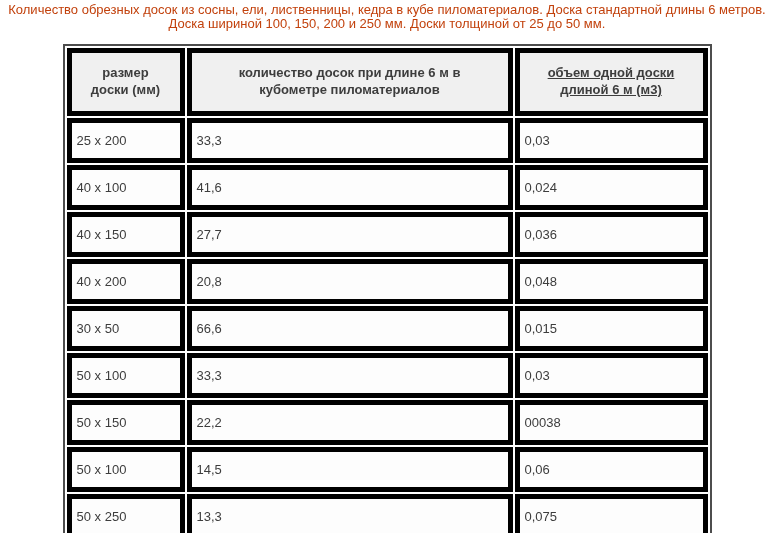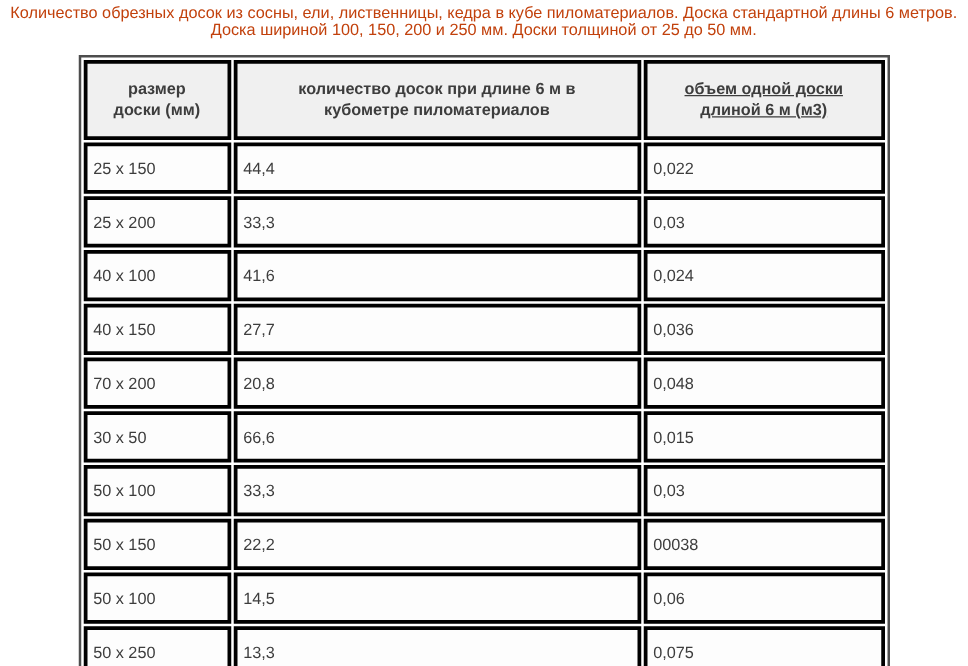--- a/index.html
+++ b/index.html
@@ -25,21 +25,21 @@
     border-collapse: separate;
     border-spacing: 2px;
     border: 2px solid #4d4d4d;
     background: #ffffff;
     margin: 12px auto 0 auto;
     width: 645px;
     table-layout: fixed;
   }
   .lumber-table th,
   .lumber-table td {
-    border: 3px solid #000000;
+    border: 5px solid #000000;
     font-size: 13px;
     color: #3d3d3d;
     overflow: hidden;
   }
   .lumber-table th {
     background: #f0f0f0;
     font-weight: bold;
     text-align: center;
     vertical-align: middle;
     height: 54px;
@@ -73,41 +73,36 @@
   </colgroup>
   <thead>
     <tr>
       <th class="col-size">размер доски (мм)</th>
       <th class="col-count">количество досок при длине 6 м в кубометре пиломатериалов</th>
       <th class="col-volume">объем одной доски длиной 6 м (м3)</th>
     </tr>
   </thead>
   <tbody id="table-body">
       <tr>
-        <td>25 x 150</td>
-        <td>44,4</td>
-        <td>0,022</td>
-      </tr>
-      <tr>
         <td>25 x 200</td>
         <td>33,3</td>
         <td>0,03</td>
       </tr>
       <tr>
         <td>40 x 100</td>
         <td>41,6</td>
         <td>0,024</td>
       </tr>
       <tr>
         <td>40 x 150</td>
         <td>27,7</td>
         <td>0,036</td>
       </tr>
       <tr>
-        <td>70 x 200</td>
+        <td>40 x 200</td>
         <td>20,8</td>
         <td>0,048</td>
       </tr>
       <tr>
         <td>30 x 50</td>
         <td>66,6</td>
         <td>0,015</td>
       </tr>
       <tr>
         <td>50 x 100</td>

